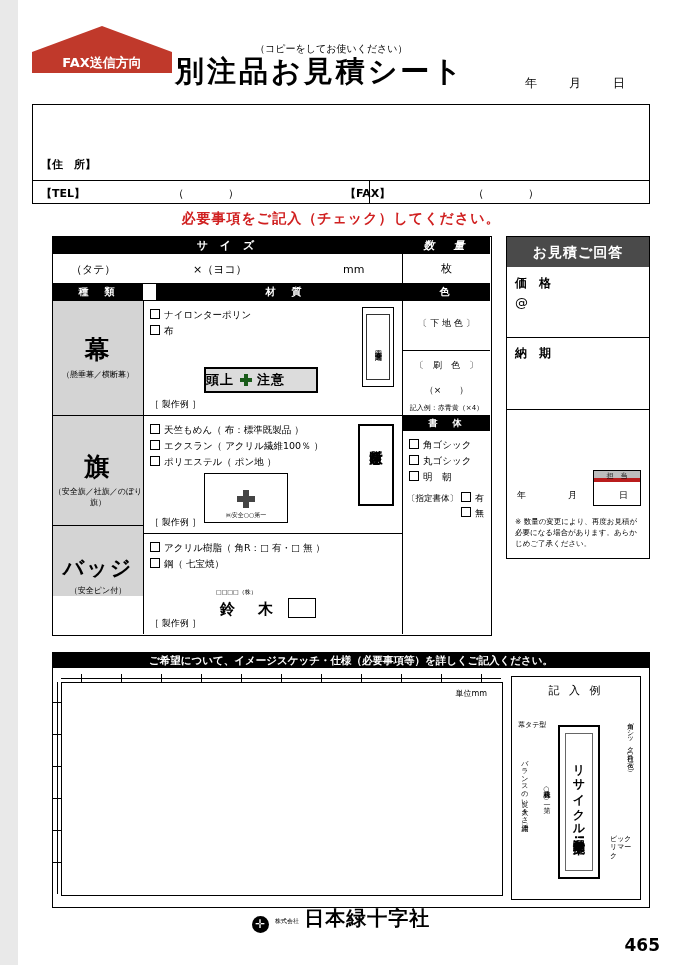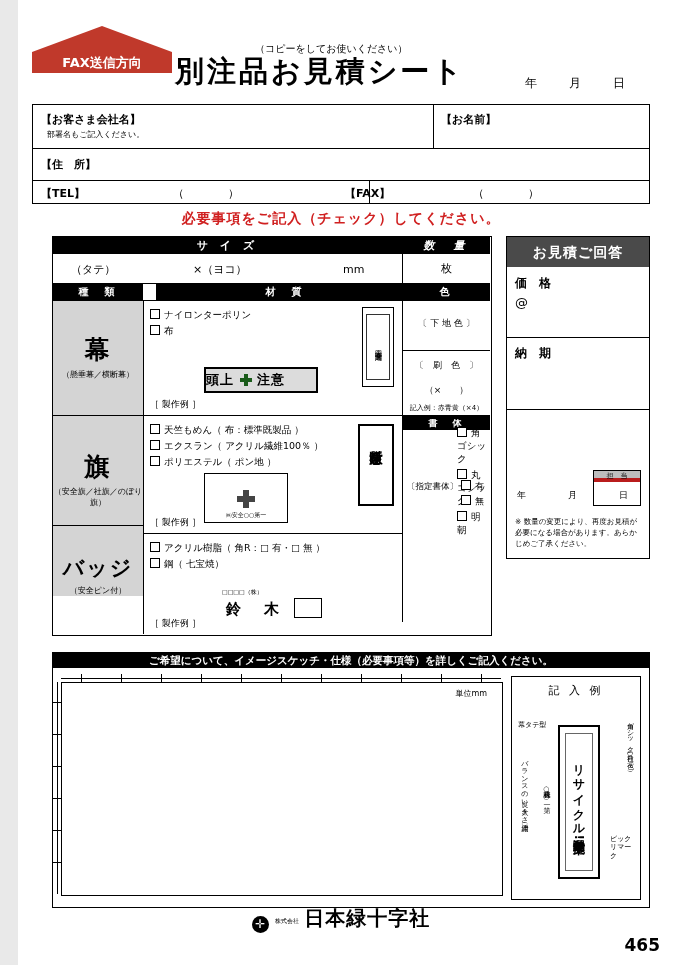--- a/index.html
+++ b/index.html
@@ -102,21 +102,21 @@
   }
   .cross{position:absolute;left:50%;top:16px;margin-left:-9px;width:18px;height:18px;}
   .cross:before,.cross:after{content:"";position:absolute;background:#444;}
   .cross:before{left:6px;top:0;width:6px;height:18px;}
   .cross:after{left:0;top:6px;width:18px;height:6px;}
   .flagcap{position:absolute;left:0;bottom:2px;width:100%;text-align:center;font-size:6px;}
   .oudan{
     position:absolute;right:8px;top:8px;width:32px;height:78px;border:2px solid #000;background:#fff;
     font-size:13px;font-weight:bold;text-align:center;line-height:19px;
   }
-  .badge-samp{position:absolute;left:72px;bottom:6px;width:100px;height:42px;}
+  .badge-samp{position:absolute;left:66px;bottom:6px;width:100px;height:42px;}
   .badge-name{position:absolute;left:10px;top:14px;font-size:15px;font-weight:bold;letter-spacing:4px;}
   .badge-co{position:absolute;left:6px;top:2px;font-size:6px;}
   .badge-pin{position:absolute;left:78px;top:12px;width:26px;height:18px;border:1px solid #000;background:#fff;}
 
   
   .colcell{position:absolute;left:349px;width:88px;box-sizing:border-box;border-top:1px solid #000;border-left:1px solid #000;font-size:9px;}
   .center{text-align:center;}
 
   
   .quote{
@@ -185,28 +185,20 @@
     <div class="tri"></div>
     <div class="bar"></div>
     <div class="txt">FAX送信方向</div>
   </div>
 
   <div class="copy-note">（コピーをしてお使いください）</div>
   <div class="main-title">別注品お見積シート</div>
   <div class="date-line">年　月　日</div>
 
   <div class="cust-box">
-    <div class="cust-row1">
-      <div class="vdiv" style="left:400px;"></div>
-      <div class="cell-pad" style="left:8px;top:7px;">
-        <div class="lbl">【お客さま会社名】</div>
-        <div class="sub-lbl" style="margin-left:6px;margin-top:2px;">部署名もご記入ください。</div>
-      </div>
-      <div class="cell-pad lbl" style="left:408px;top:7px;">【お名前】</div>
-    </div>
 
     <div class="cust-row2">
       <div class="cell-pad lbl" style="left:8px;top:8px;">【住　所】</div>
     </div>
 
     <div class="cust-row3">
       <div class="cell-pad lbl" style="left:8px;top:5px;">【TEL】</div>
       <div class="cell-pad" style="left:140px;top:5px;font-size:11px;">（　　　　）</div>
       <div class="cell-pad lbl" style="left:312px;top:5px;">【FAX】</div>
       <div class="cell-pad" style="left:440px;top:5px;font-size:11px;">（　　　　）</div>
@@ -307,21 +299,21 @@
 
     <div class="colcell center" style="top:63px;height:50px;">
       <div style="margin-top:16px;">〔 下 地 色 〕</div>
     </div>
     <div class="colcell center" style="top:113px;height:65px;">
       <div style="margin-top:8px;">〔　刷　色　〕</div>
       <div style="margin-top:12px;">（×　　）</div>
       <div style="margin-top:6px;font-size:7px;">記入例：赤青黄（×4）</div>
     </div>
     <div class="colcell center hdr" style="top:178px;height:15px;line-height:15px;letter-spacing:3px;">書　体</div>
-    <div class="colcell" style="top:181px;height:204px;border-bottom:none;padding-left:48px;">
+    <div class="colcell" style="top:193px;height:204px;border-bottom:none;">
       <div class="mat-line" style="margin-top:8px;">
         <span class="chk"></span><span>角ゴシック</span>
       </div>
       <div class="mat-line">
         <span class="chk"></span><span>丸ゴシック</span>
       </div>
       <div class="mat-line">
         <span class="chk"></span><span>明　朝</span>
       </div>
       <div style="position:absolute;left:4px;top:62px;font-size:8.5px;">〔指定書体〕</div>

